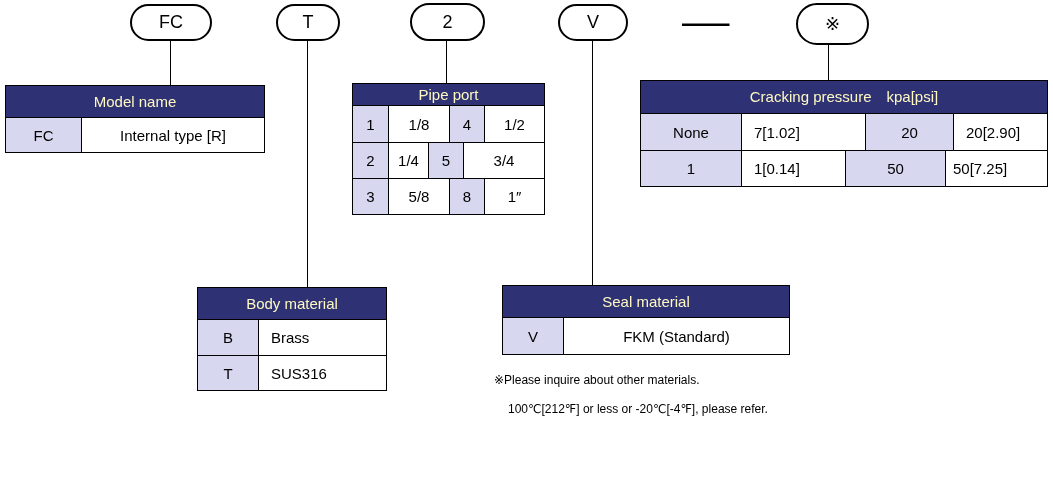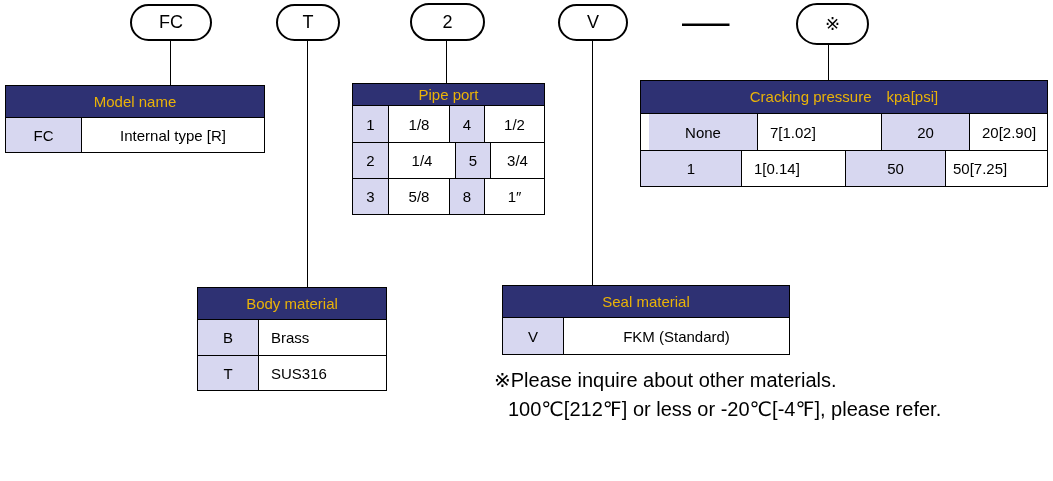--- a/index.html
+++ b/index.html
@@ -34,42 +34,42 @@
     transform: scaleX(1.25);
     transform-origin: left center;
   }
   .tbl {
     position: absolute;
     border: 1px solid #000;
     background: #fff;
   }
   .tbl-header {
     background: var(--navy, #2e3173);
-    color: #eab308;
+    color: #fef9c3;
     font-size: 15px;
     display: flex;
     align-items: center;
     justify-content: center;
     border-bottom: 1px solid #000;
   }
   .tbl-row { display: flex; }
   .tbl-row + .tbl-row { border-top: 1px solid #000; }
   .cell {
     display: flex;
     align-items: center;
     justify-content: center;
     font-size: 15px;
     overflow: hidden;
   }
   .cell + .cell { border-left: 1px solid #000; }
   .code { background: var(--lav, #d7d7f0); }
   .left { justify-content: flex-start; padding-left: 12px; }
   .notes {
     position: absolute;
-    font-size: 20px;
+    font-size: 12px;
     line-height: 29px;
   }
   .note-indent { padding-left: 14px; }
 </style>
 </head>
 <body>
 
 <div class="canvas">
 
   <div class="pill" style="left:130px; top:4px; width:82px; height:37px;">
@@ -106,36 +106,36 @@
   <div class="tbl" style="left:352px; top:83px; width:193px;">
     <div class="tbl-header" style="height:22px;">Pipe port</div>
     <div class="tbl-row" style="height:36px;">
       <div class="cell code" style="width:35px;">1</div>
       <div class="cell" style="width:61px;">1/8</div>
       <div class="cell code" style="width:35px;">4</div>
       <div class="cell" style="flex:1;">1/2</div>
     </div>
     <div class="tbl-row" style="height:36px;">
       <div class="cell code" style="width:35px;">2</div>
-      <div class="cell" style="width:67px;">1/4</div>
+      <div class="cell" style="width:40px;">1/4</div>
       <div class="cell code" style="width:35px;">5</div>
       <div class="cell" style="flex:1;">3/4</div>
     </div>
     <div class="tbl-row" style="height:36px;">
       <div class="cell code" style="width:35px;">3</div>
       <div class="cell" style="width:61px;">5/8</div>
       <div class="cell code" style="width:35px;">8</div>
       <div class="cell" style="flex:1;">1″</div>
     </div>
   </div>
 
   <div class="tbl" style="left:640px; top:80px; width:408px;">
     <div class="tbl-header" style="height:33px;">Cracking pressure　kpa[psi]</div>
     <div class="tbl-row" style="height:36px;">
-      <div class="cell code" style="width:108px;margin-left:8px;">None</div>
+      <div class="cell code" style="width:100px;">None</div>
       <div class="cell left" style="width:124px;">7[1.02]</div>
       <div class="cell code" style="width:88px;">20</div>
       <div class="cell left" style="flex:1;">20[2.90]</div>
     </div>
     <div class="tbl-row" style="height:36px;">
       <div class="cell code" style="width:100px;">1</div>
       <div class="cell left" style="width:104px;">1[0.14]</div>
       <div class="cell code" style="width:100px;">50</div>
       <div class="cell left" style="flex:1;padding-left:7px;">50[7.25]</div>
     </div>

